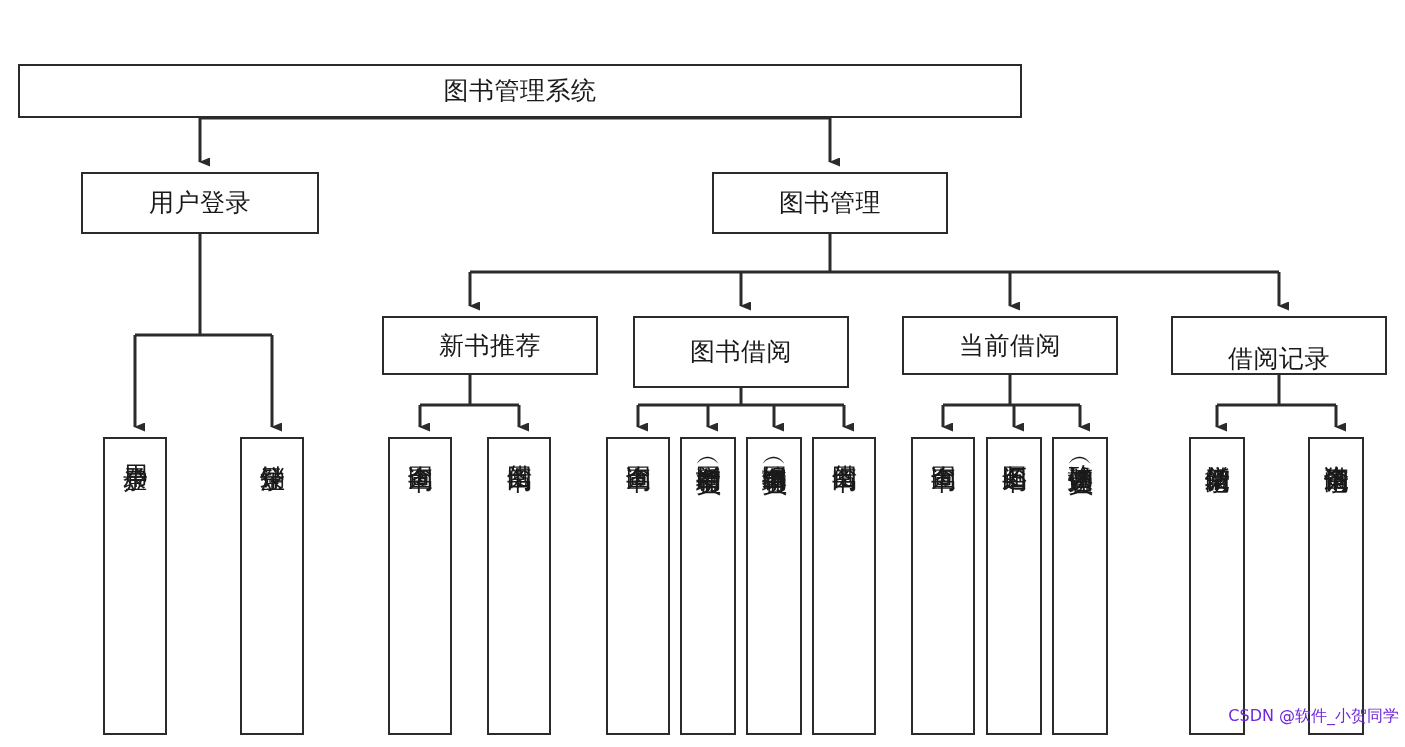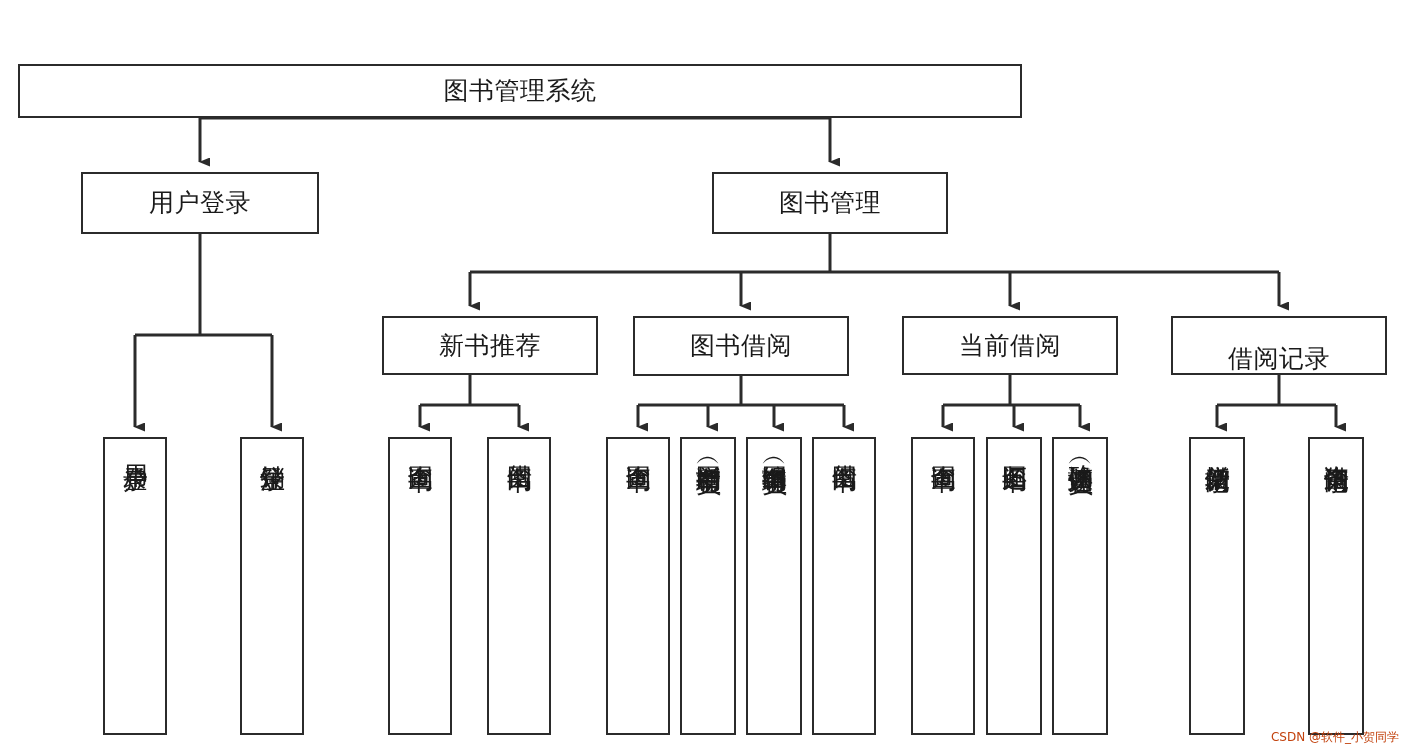--- a/index.html
+++ b/index.html
@@ -59,23 +59,23 @@
     letter-spacing: 1px;
     white-space: normal;
     max-height: 286px;
   }
   .node.vertical.tall .node-label {
     max-height: 292px;
   }
   #watermark {
     position: absolute;
     right: 6px;
-    bottom: 1px;
-    font-size: 12px;
-    color: #c2410c;
+    bottom: 20px;
+    font-size: 16px;
+    color: #6d28d9;
     z-index: 5;
     white-space: nowrap;
     pointer-events: none;
   }
 </style>
 </head>
 <body>
 
 <div id="diagram-root">
 
@@ -139,21 +139,21 @@
   <div class="node horizontal" style="left:81px; top:172px; width:238px; height:62px;">
     <span class="node-label">用户登录</span>
   </div>
   <div class="node horizontal" style="left:712px; top:172px; width:236px; height:62px;">
     <span class="node-label">图书管理</span>
   </div>
 
   <div class="node horizontal" style="left:382px; top:316px; width:216px; height:59px;">
     <span class="node-label">新书推荐</span>
   </div>
-  <div class="node horizontal" style="left:633px; top:316px; width:216px; height:60px;">
+  <div class="node horizontal" style="left:633px; top:316px; width:216px; height:72px;">
     <span class="node-label">图书借阅</span>
   </div>
   <div class="node horizontal" style="left:902px; top:316px; width:216px; height:59px;">
     <span class="node-label">当前借阅</span>
   </div>
   <div class="node horizontal" style="left:1171px; top:316px; width:216px; height:59px;align-items:flex-end;">
     <span class="node-label">借阅记录</span>
   </div>
 
   <div class="node vertical" style="left:103px; top:437px; width:64px; height:298px;">

